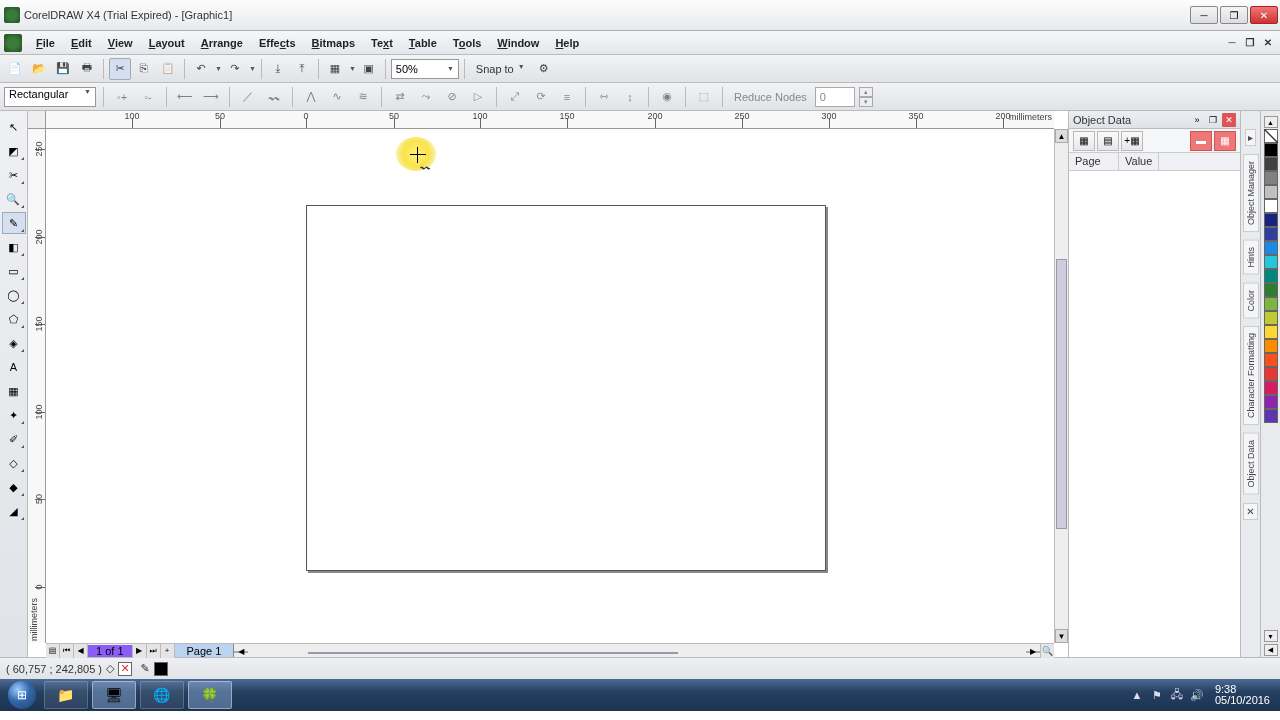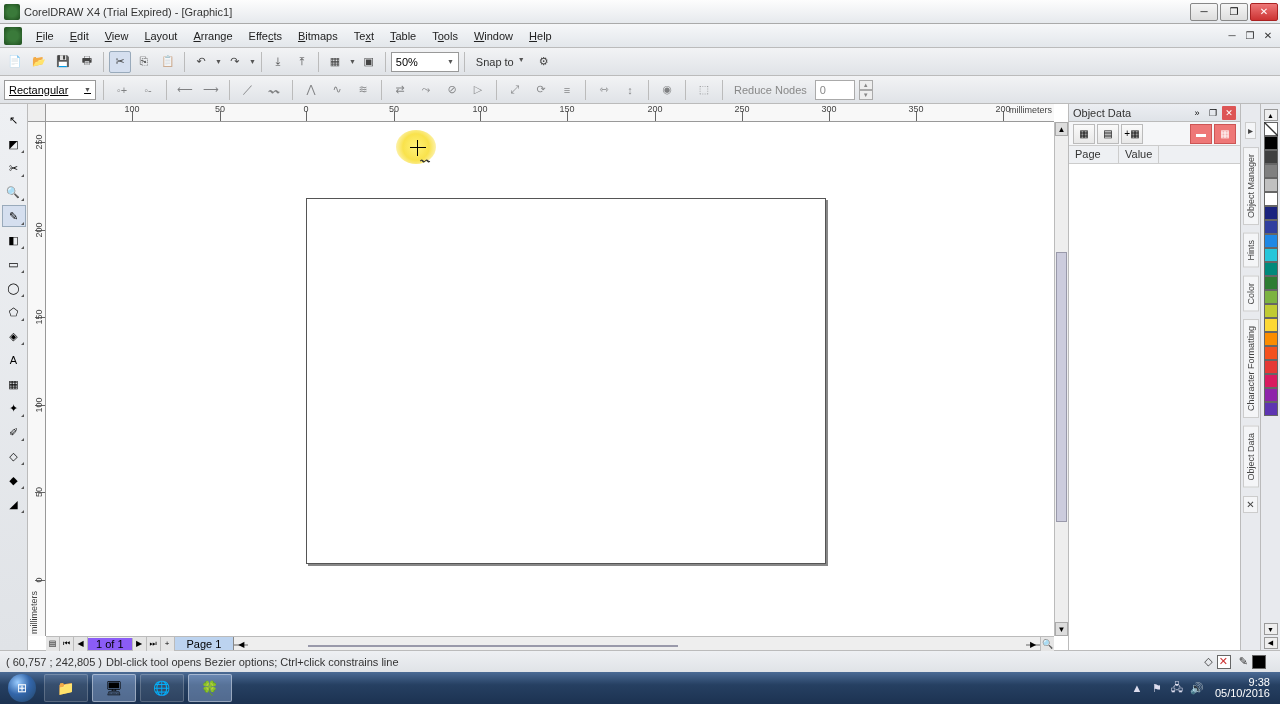--- a/index.html
+++ b/index.html
@@ -1,43 +1,43 @@
 <!DOCTYPE html>
 <html><head>
 <meta charset="utf-8">
 <style>
 * { margin: 0; padding: 0; box-sizing: border-box; font-family: Tahoma, sans-serif; font-size: 11px; }
 body { background: #fff; overflow: hidden; width: 1280px; height: 720px; }
 
-.titlebar { height: 24px; background: linear-gradient(#fdfdfd,#e6e9ed); display: flex; align-items: center; border-bottom: 1px solid #aaa; }
+.titlebar { height: 31px; background: linear-gradient(#fdfdfd,#e6e9ed); display: flex; align-items: center; border-bottom: 1px solid #aaa; }
 .titlebar .app-icon { width: 16px; height: 16px; margin: 0 4px; background: radial-gradient(circle, #3a7a3a 40%, #1e4c1e); border-radius: 2px; }
 .titlebar .title { color: #333; }
 .titlebar .spacer { flex: 1; }
 .win-btn { width: 28px; height: 18px; display: flex; align-items: center; justify-content: center; margin-right: 2px; border: 1px solid #888; background: linear-gradient(#f5f5f5,#ddd); border-radius: 2px; font-size: 10px; }
 .win-btn.close { background: linear-gradient(#e77,#c33); border-color: #a22; color: #fff; }
 
-.menubar { height: 24px; background: linear-gradient(#f6f7f9,#e3e7eb); display: flex; align-items: center; padding: 0 4px; border-bottom: 1px solid #bbb; }
+.menubar { height: 24px; background: linear-gradient(#f6f7f9,#e3e7eb); display: flex; align-items: center; padding: 0 4px; border-bottom: 1px solid #bbb; font-weight: bold; }
 .menubar .app-icon2 { width: 18px; height: 18px; background: radial-gradient(circle,#3a7a3a 40%,#1e4c1e); border-radius: 2px; margin-right: 6px; }
 .menu-item { padding: 0 8px; color: #222; }
 .menu-item u { text-decoration: underline; }
 .mdi-controls { margin-left: auto; display: flex; gap: 2px; }
 .mdi-btn { width: 16px; height: 14px; display: flex; align-items: center; justify-content: center; color: #333; font-size: 10px; }
 
 .toolbar { height: 28px; background: linear-gradient(#f2f3f5,#e0e3e7); display: flex; align-items: center; padding: 0 4px; border-bottom: 1px solid #bbb; gap: 2px; }
 .tb-btn { width: 22px; height: 22px; display: flex; align-items: center; justify-content: center; border: 1px solid transparent; border-radius: 2px; color: #444; }
 .tb-btn.active { background: #d5dfef; border-color: #9ab; }
 .tb-btn.disabled { opacity: 0.5; }
 .tb-sep { width: 1px; height: 20px; background: #bbb; margin: 0 3px; }
 .dropdown-arrow { font-size: 7px; color: #555; margin-left: 1px; }
 .zoom-combo { width: 68px; height: 20px; border: 1px solid #999; background: #fff; display: flex; align-items: center; padding: 0 4px; }
 .zoom-combo span:first-child { flex: 1; }
 .snapto { padding: 0 6px; color: #333; display: flex; align-items: flex-start; }
 
 .propbar { height: 28px; background: linear-gradient(#f2f3f5,#e0e3e7); display: flex; align-items: center; padding: 0 4px; border-bottom: 1px solid #bbb; gap: 4px; }
-.combo { height: 20px; border: 1px solid #999; background: #fff; display: flex; align-items: center; padding: 0 4px; text-decoration: underline; }
+.combo { height: 20px; border: 1px solid #999; background: #fff; display: flex; align-items: flex-start; padding: 0 4px; }
 .combo .v { flex: 1; }
 .pb-btn { width: 22px; height: 22px; display: flex; align-items: center; justify-content: center; opacity: 0.45; }
 .pb-sep { width: 1px; height: 20px; background: #bbb; margin: 0 3px; }
 .reduce-label { color: #888; padding: 0 4px; }
 .reduce-input { width: 40px; height: 20px; border: 1px solid #aaa; background: #fff; display: flex; align-items: center; padding: 0 4px; color: #888; }
 .stepper { width: 14px; height: 20px; display: flex; flex-direction: column; }
 .stepper div { flex: 1; border: 1px solid #aaa; background: #eee; font-size: 6px; display: flex; align-items: center; justify-content: center; color: #888; }
 
 .workspace { height: 546px; display: flex; position: relative; }
 
@@ -114,21 +114,21 @@
 .fi-sw.none { background: #fff; position: relative; }
 .fi-sw.none::after { content:'✕'; position:absolute; left:1px; top:-1px; font-size:11px; color:#c33;}
 
 .taskbar { height: 32px; background: linear-gradient(#4b6b95,#264062 40%,#1c3251); display: flex; align-items: center; padding: 0 2px; }
 .start-orb { width: 40px; height: 32px; display: flex; align-items: center; justify-content: center; }
 .orb { width: 28px; height: 28px; border-radius: 50%; background: radial-gradient(circle at 35% 30%, #9cf, #36a 45%, #246); display: flex; align-items: center; justify-content: center; font-size: 12px; color: #fff; }
 .tb-app { width: 44px; height: 28px; margin: 0 2px; border: 1px solid rgba(255,255,255,0.2); background: rgba(255,255,255,0.08); border-radius: 2px; display: flex; align-items: center; justify-content: center; font-size: 14px; }
 .tb-app.active { background: rgba(180,210,255,0.35); border-color: rgba(255,255,255,0.4); }
 .tray { margin-left: auto; display: flex; align-items: center; color: #fff; gap: 4px; padding-right: 8px; }
 .tray-icon { width: 16px; height: 16px; font-size: 11px; display: flex; align-items: center; justify-content: center; color: #dde; }
-.clock { text-align: right; font-size: 10px; line-height: 11px; color: #fff; margin-left: 6px; }
+.clock { text-align: left; font-size: 10px; line-height: 11px; color: #fff; margin-left: 6px; }
 </style>
 </head>
 <body>
 
 <div class="titlebar">
   <div class="app-icon"></div>
   <div class="title">CorelDRAW X4 (Trial Expired) - [Graphic1]</div>
   <div class="spacer"></div>
   <div class="win-btn">─</div>
   <div class="win-btn">❐</div>
@@ -390,21 +390,20 @@
         <div class="swatch" style="background: rgb(94, 53, 177);"></div>
       </div>
     <div class="pal-spacer"></div>
     <div class="pal-nav">▼</div>
     <div class="pal-nav">◀</div>
   </div>
 </div>
 
 <div class="statusbar">
   <div class="coords">( 60,757 ; 242,805 )</div>
-  <div class="hint">Dbl-click tool opens Bezier options; Ctrl+click constrains line</div>
   <div class="fill-ind">
     <span>◇</span>
     <div class="fi-sw none"></div>
   </div>
   <div class="fill-ind">
     <span>✎</span>
     <div class="fi-sw" style="background:#000"></div>
   </div>
 </div>
 

